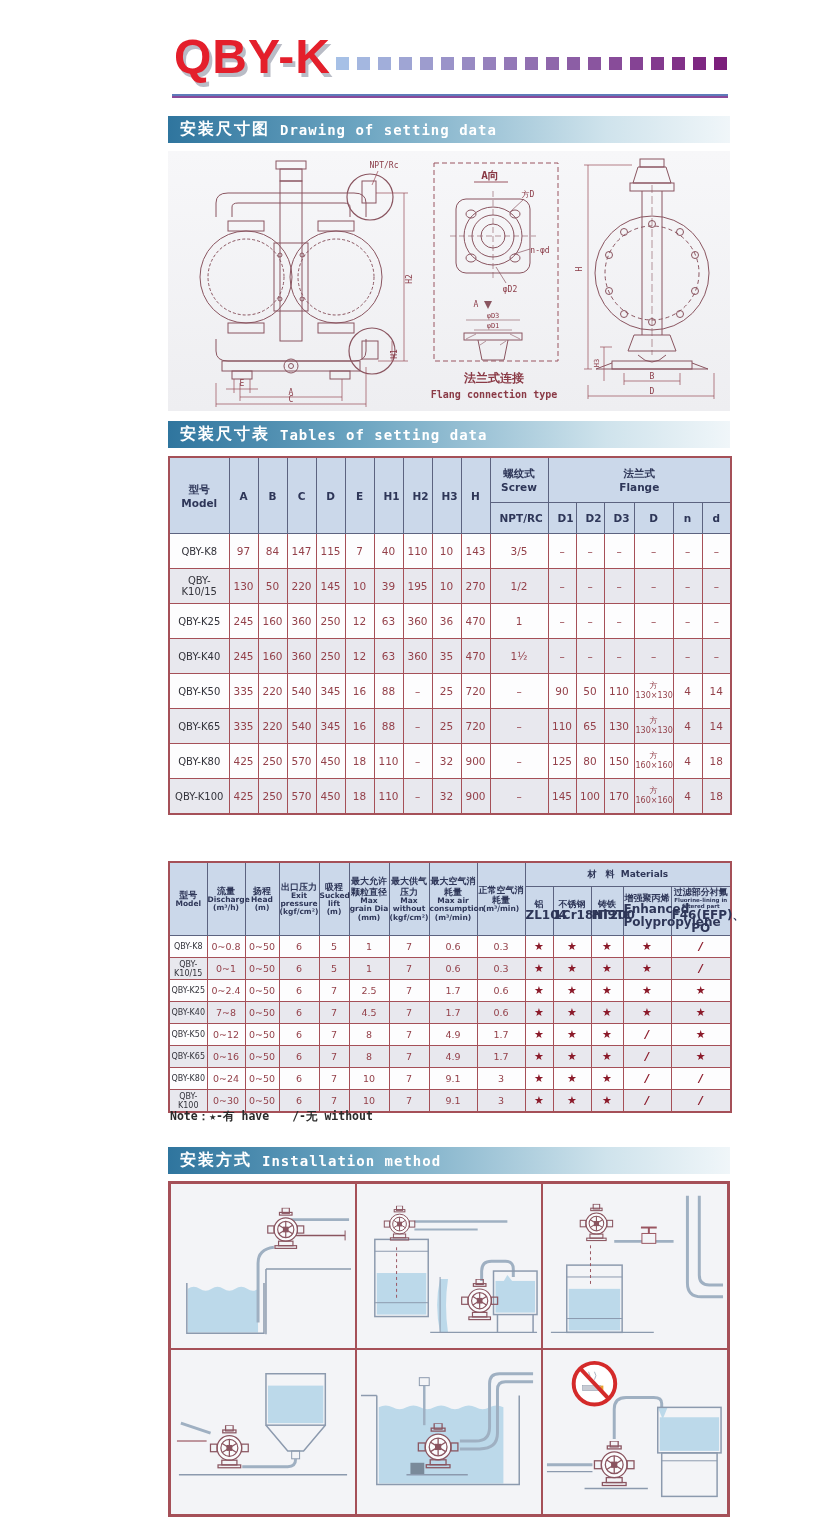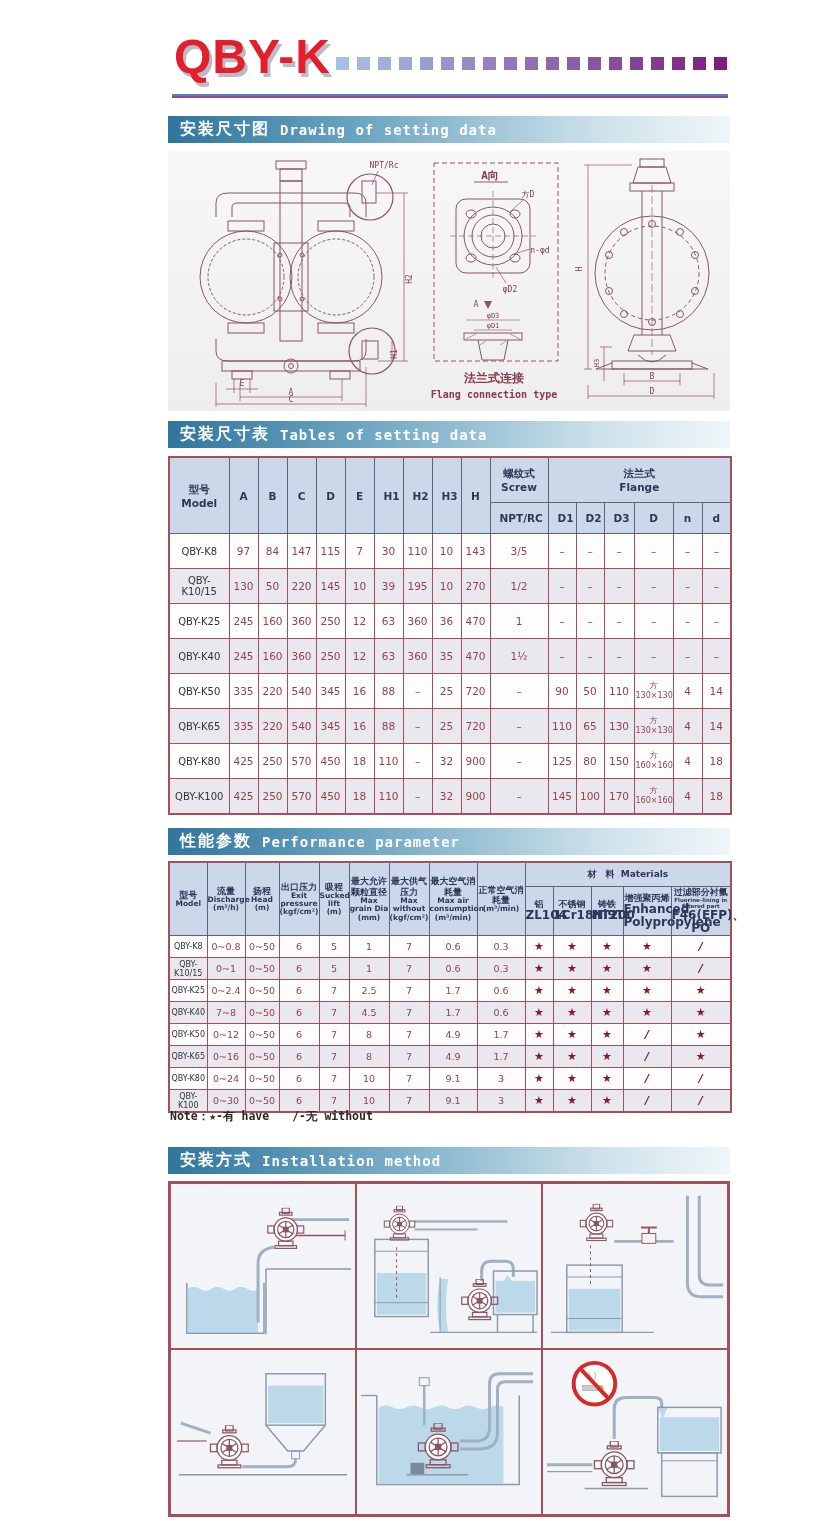--- a/index.html
+++ b/index.html
@@ -104,24 +104,20 @@
     </div>
   <div class="rule"></div>
 
   <div class="bar" id="bar1">
     <span class="zh">安装尺寸图</span>
     <span class="en">Drawing of setting data</span>
   </div>
   <div class="bar" id="bar2">
     <span class="zh">安装尺寸表</span>
     <span class="en">Tables of setting data</span>
-  </div>
-  <div class="bar" id="bar3">
-    <span class="zh">性能参数</span>
-    <span class="en">Performance parameter</span>
   </div>
   <div class="bar" id="bar4">
     <span class="zh">安装方式</span>
     <span class="en">Installation method</span>
   </div>
 
   <div class="drawpanel">
 
     <svg style="left:8px" width="248" height="252" viewBox="0 0 248 252">
       <g stroke="#8a5560" fill="none" stroke-width="1">
@@ -299,21 +295,21 @@
         </tr>
       </thead>
     <tbody>
         <tr>
           <td class="model">QBY-K8</td>
           <td>97</td>
           <td>84</td>
           <td>147</td>
           <td>115</td>
           <td>7</td>
-          <td>30</td>
+          <td>40</td>
           <td>110</td>
           <td>10</td>
           <td>143</td>
           <td>3/5</td>
           <td class="">–</td>
           <td class="">–</td>
           <td class="">–</td>
           <td class="">–</td>
           <td class="">–</td>
           <td class="">–</td>

